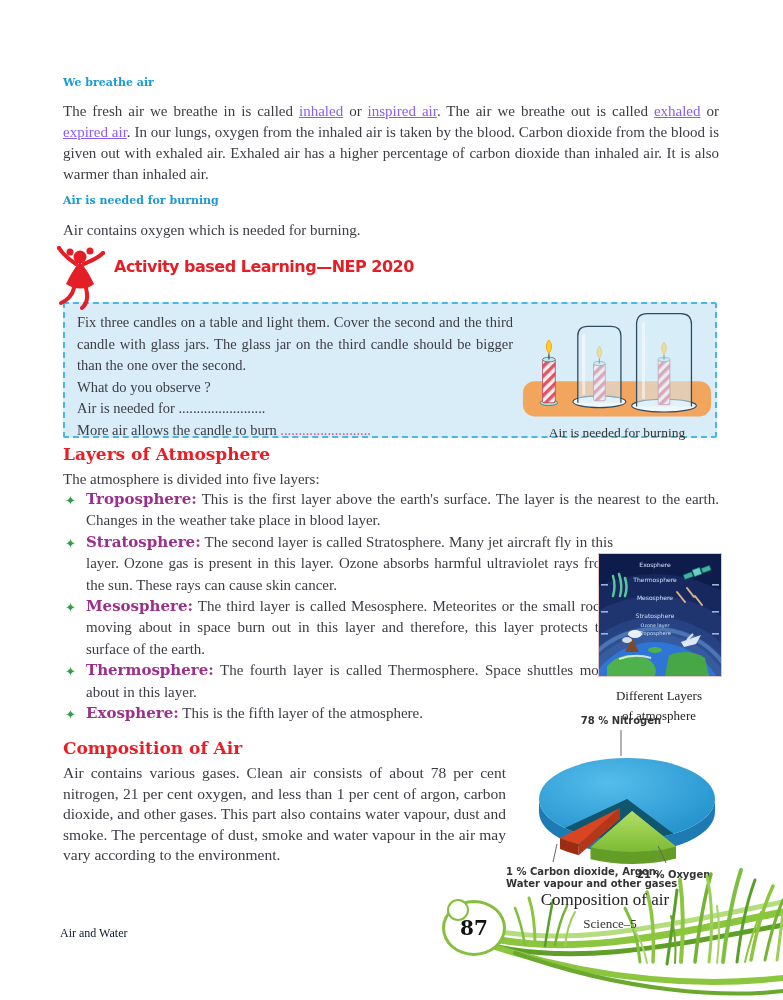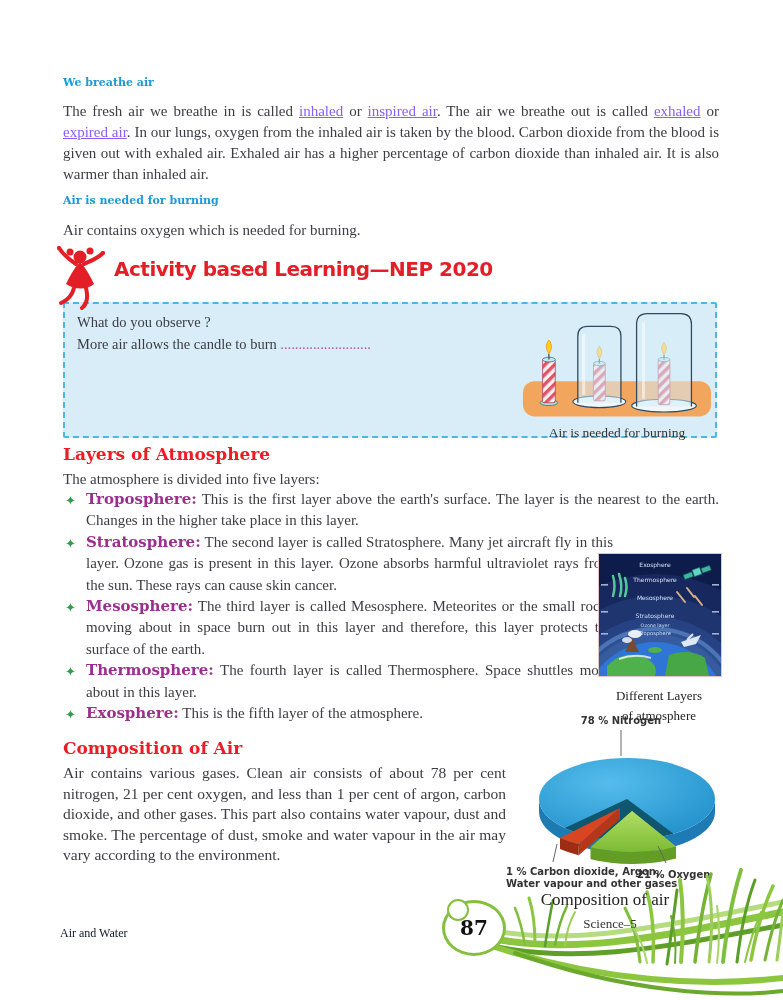--- a/index.html
+++ b/index.html
@@ -5,21 +5,21 @@
   html,body{margin:0;padding:0;background:#888;}
   .page{position:relative;width:783px;height:1000px;background:#ffffff;overflow:hidden;
         font-family:"Liberation Serif",serif;color:#3c3c44;}
   .abs{position:absolute;}
   
   .h-cyan{font-family:"DejaVu Serif",serif;font-weight:bold;font-size:11px;color:#1a9ad6;}
   .h-red{font-family:"DejaVu Serif",serif;font-weight:bold;font-size:17px;color:#ed1c24;}
   .body-text{font-size:15px;line-height:21px;text-align:justify;color:#3c3c44;}
   .hl{color:#8b5cf6;text-decoration:underline;}
   
-  .activity-title{font-family:"DejaVu Sans",sans-serif;font-weight:bold;font-size:20px;
+  .activity-title{font-family:"DejaVu Sans",sans-serif;font-weight:bold;font-size:16px;
                   color:#e41e26;letter-spacing:-0.5px;}
   .activity-box{left:63px;top:302px;width:650px;height:132px;background:#d8edf8;
                 border:2px dashed #49b8e5;border-radius:2px;}
   .activity-text{position:absolute;left:12px;top:8px;width:436px;font-size:14.5px;
                  line-height:21.5px;color:#3c3c44;}
   .activity-line{font-size:14.5px;line-height:21.5px;color:#3c3c44;}
   .dots-pink{color:#c0529c;}
   .candle-fig{position:absolute;left:456px;top:4px;width:192px;}
   .candle-caption{text-align:center;font-size:13.5px;color:#333;margin-top:1px;}
   
@@ -63,21 +63,23 @@
       <circle cx="49" cy="7" r="2" stroke="none"></circle>
       <path d="M26,16 C20,22 16,30 12,38 C21,44 33,44 40,38 C36,30 32,22 26,16 Z" stroke="none"></path>
       <path d="M20,42 C18,50 14,54 7,57" fill="none" stroke-width="4" stroke-linecap="round"></path>
       <path d="M32,42 C34,50 33,58 28,62" fill="none" stroke-width="4" stroke-linecap="round"></path>
     </g>
   </svg>
   <div class="abs activity-title" style="left:114px;top:257px;">Activity based Learning—NEP 2020</div>
 
   <div class="abs activity-box">
     <div class="activity-text">
+      <div style="text-align:justify;">Fix three candles on a table and light them. Cover the second and the third candle with glass jars. The glass jar on the third candle should be bigger than the one over the second.</div>
       <div class="activity-line">What do you observe ?</div>
+      <div class="activity-line">Air is needed for ........................</div>
       <div class="activity-line"><span>More air allows the candle to burn </span><span class="dots-pink">.........................</span></div>
     </div>
     <div class="candle-fig">
       <svg width="192" height="112" viewBox="0 0 196 113">
         <defs>
           <pattern id="stripe" patternUnits="userSpaceOnUse" width="7" height="7" patternTransform="rotate(45)">
             <rect width="7" height="7" fill="#f7eff0"></rect>
             <rect width="3.5" height="7" fill="#e05468"></rect>
           </pattern>
         </defs>
@@ -112,21 +114,21 @@
         </g>
       </svg>
       <div class="candle-caption">Air is needed for burning</div>
     </div>
   </div>
 
   <div class="abs h-red" style="left:63px;top:444px;">Layers of Atmosphere</div>
   <div class="abs body-text" style="left:63px;top:469px;width:656px;text-align:left;">The atmosphere is divided into five layers:</div>
 
   <div class="abs" style="left:63px;top:489px;width:656px;">
-    <div class="bullet"><span class="star">✦</span><span class="term">Troposphere:</span> <span>This is the first layer above the earth's surface. The layer is the nearest to the earth. Changes in the higher take place in this layer.</span></div>
+    <div class="bullet"><span class="star">✦</span><span class="term">Troposphere:</span> <span>This is the first layer above the earth's surface. The layer is the nearest to the earth. Changes in the weather take place in blood layer.</span></div>
     <div class="bullet narrow"><span class="star">✦</span><span class="term">Stratosphere:</span> <span>The second layer is called Stratosphere. Many jet aircraft fly in this layer. Ozone gas is present in this layer. Ozone absorbs harmful ultraviolet rays from the sun. These rays can cause skin cancer.</span></div>
     <div class="bullet narrow"><span class="star">✦</span><span class="term">Mesosphere:</span> <span>The third layer is called Mesosphere. Meteorites or the small rocks moving about in space burn out in this layer and therefore, this layer protects the surface of the earth.</span></div>
     <div class="bullet narrow"><span class="star">✦</span><span class="term">Thermosphere:</span> <span>The fourth layer is called Thermosphere. Space shuttles move about in this layer.</span></div>
     <div class="bullet"><span class="star">✦</span><span class="term">Exosphere:</span> <span>This is the fifth layer of the atmosphere.</span></div>
   </div>
 
   <div class="abs" style="left:598px;top:553px;width:122px;">
     <svg width="122" height="122" viewBox="0 0 122 122" style="border:1px solid #e3c4c4;">
       <rect width="122" height="122" fill="#0d1c4a"></rect>
       <g>

